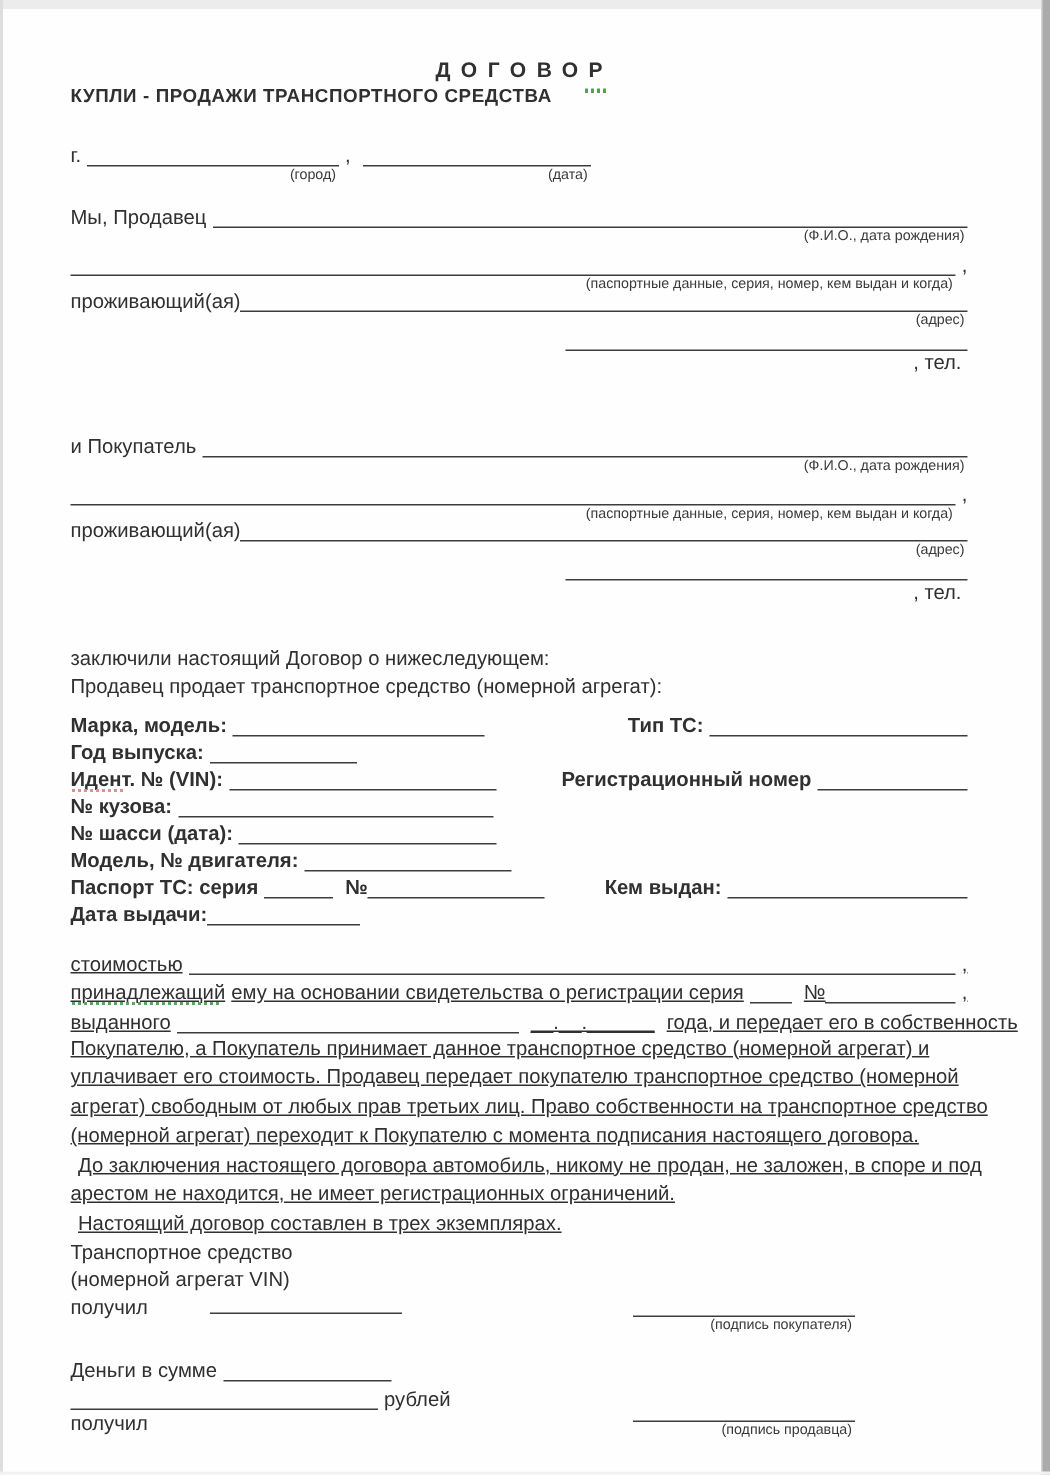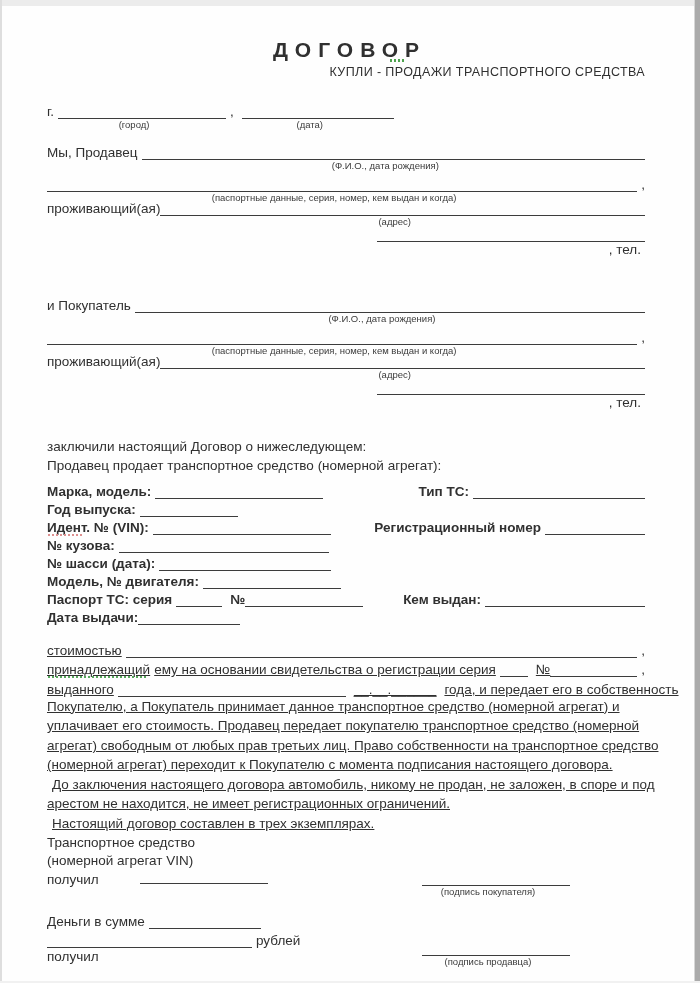--- a/index.html
+++ b/index.html
@@ -17,29 +17,29 @@
   .edge-left   { position:absolute; top:0; left:0; bottom:0; width:2px; background:#dedede; }
   .edge-bottom { position:absolute; left:0; right:0; bottom:0; height:2px; background:#f1f1f1; }
 
   .page {
     position:absolute; top:6px; left:2px; right:7px; bottom:2px;
     background:#fefefe;
     padding:32px 48px 0 45px;
     font-size:13.5px;
   }
 
-  .title  { text-align:center; font-weight:700; font-size:21px; letter-spacing:7px; padding-left:7px; position:relative; }
+  .title  { text-align:center; font-weight:700; font-size:14px; letter-spacing:7px; padding-left:7px; position:relative; }
   .squig  { position:absolute; top:21px; left:calc(50% + 44px); width:15px; height:3px;
             background:repeating-linear-gradient(90deg,#4ea34e 0 2px,transparent 2px 4px); }
-  .subtitle { text-align:right; font-weight:400; font-size:12.5px; letter-spacing:.4px; margin-top:3px; }
+  .subtitle { text-align:left; font-weight:700; font-size:12.5px; letter-spacing:.4px; margin-top:3px; }
 
   .row { display:flex; align-items:flex-end; }
   .bl  { display:inline-block; position:relative; height:14px; border-bottom:1px solid #3c3c3c; flex:0 0 auto; }
   .fill{ position:relative; height:14px; border-bottom:1px solid #3c3c3c; flex:1 1 auto; }
-  .hint{ position:absolute; top:100%; margin-top:1px; left:0; right:16px; text-align:center;
+  .hint{ position:absolute; top:100%; margin-top:1px; left:0; right:2px; text-align:right;
          font-size:9.5px; color:#3a3a3a; white-space:nowrap; }
   .b   { font-weight:700; }
   .nw  { white-space:nowrap; }
   .ml4 { margin-left:4px; } .ml8 { margin-left:8px; } .mr4 { margin-right:4px; }
 
   .sp-green, .sp-red { position:relative; }
   .sp-green::after { content:""; position:absolute; left:1px; right:2px; bottom:-1px; height:2px;
             background:repeating-linear-gradient(90deg,#57a85c 0 2px,transparent 2px 4px); }
   .sp-red::after { content:""; position:absolute; left:1px; width:36px; bottom:-1px; height:2px;
             background:repeating-linear-gradient(90deg,#dd9090 0 2px,transparent 2px 4px); }

